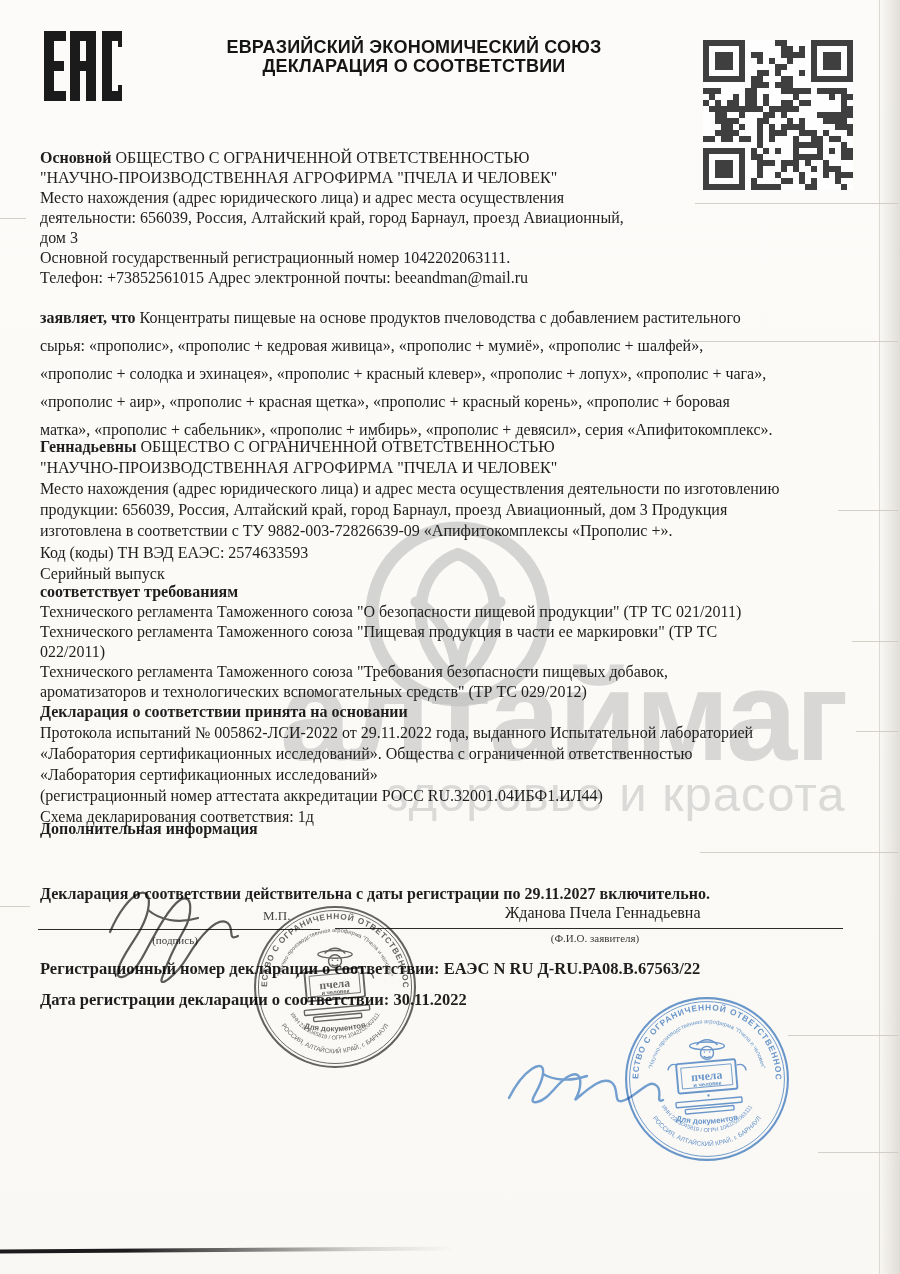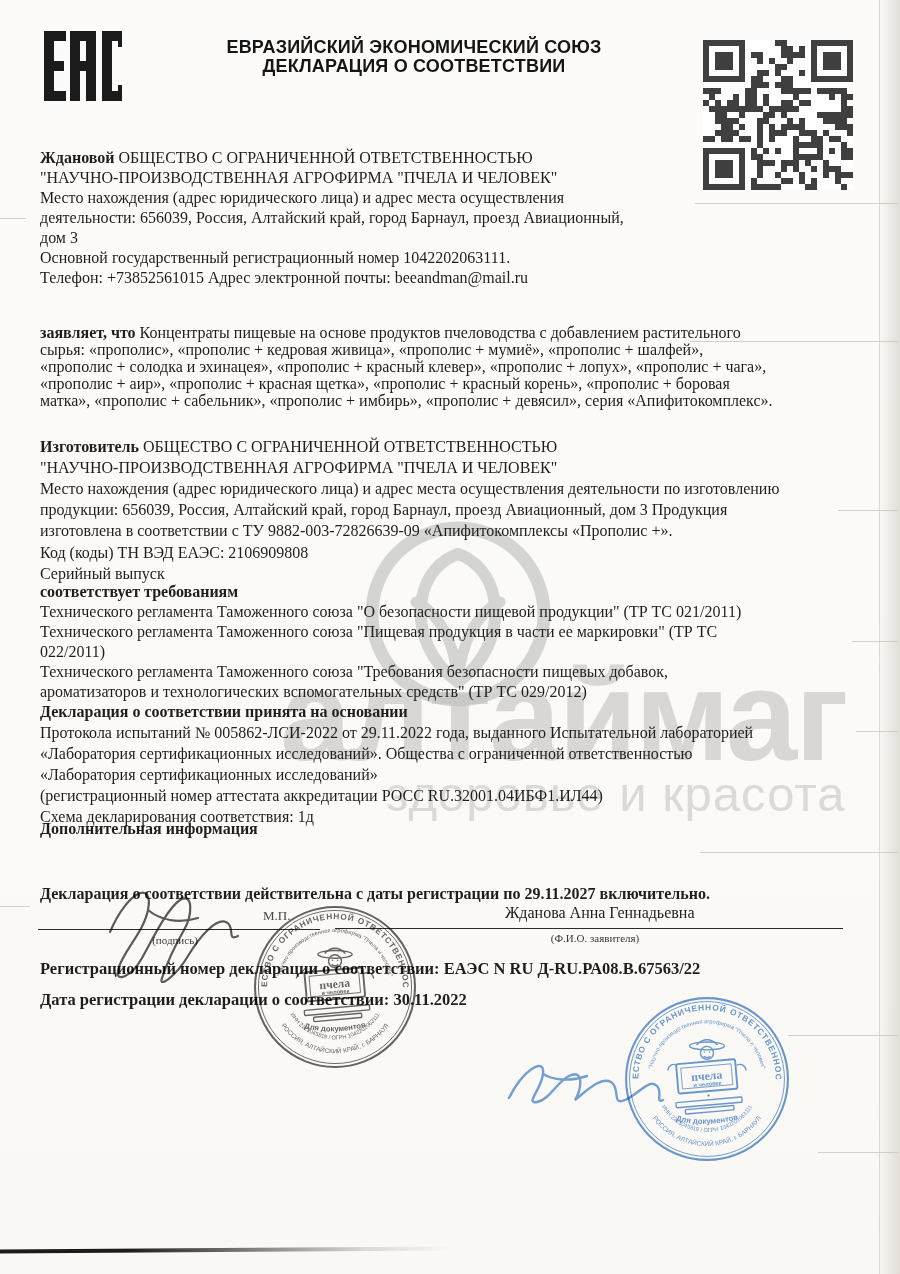--- a/index.html
+++ b/index.html
@@ -281,40 +281,40 @@
       <circle cx="100" cy="100" r="86" stroke-width="13"></circle>
       <path d="M 100,168 C 74,150 58,118 64,84 C 68,62 82,46 100,40" stroke-width="12"></path>
       <path d="M 100,168 C 126,150 142,118 136,84 C 132,62 118,46 100,40" stroke-width="12"></path>
       <path d="M 100,166 C 96,128 82,100 58,88" stroke-width="11"></path>
       <path d="M 100,166 C 104,128 118,100 142,88" stroke-width="11"></path>
     </g>
   </svg>
   <div class="wm-brand">алтаймаг</div>
   <div class="wm-tag">здоровье и красота</div>
 
-  <p class="t lh20" style="left:40px;top:148px"><b class="b">Ждановой</b><span> ОБЩЕСТВО С ОГРАНИЧЕННОЙ ОТВЕТСТВЕННОСТЬЮ
+  <p class="t lh20" style="left:40px;top:148px"><b class="b">Основной</b><span> ОБЩЕСТВО С ОГРАНИЧЕННОЙ ОТВЕТСТВЕННОСТЬЮ
 "НАУЧНО-ПРОИЗВОДСТВЕННАЯ АГРОФИРМА "ПЧЕЛА И ЧЕЛОВЕК"
 Место нахождения (адрес юридического лица) и адрес места осуществления
 деятельности: 656039, Россия, Алтайский край, город Барнаул, проезд Авиационный,
 дом 3
 Основной государственный регистрационный номер 1042202063111.
 Телефон: +73852561015 Адрес электронной почты: beeandman@mail.ru</span></p>
 
-  <p class="t" style="left:40px;top:324px;line-height:17px"><b class="b">заявляет, что</b><span> Концентраты пищевые на основе продуктов пчеловодства с добавлением растительного
+  <p class="t" style="left:40px;top:304px;line-height:28px"><b class="b">заявляет, что</b><span> Концентраты пищевые на основе продуктов пчеловодства с добавлением растительного
 сырья: «прополис», «прополис + кедровая живица», «прополис + мумиё», «прополис + шалфей»,
 «прополис + солодка и эхинацея», «прополис + красный клевер», «прополис + лопух», «прополис + чага»,
 «прополис + аир», «прополис + красная щетка», «прополис + красный корень», «прополис + боровая
 матка», «прополис + сабельник», «прополис + имбирь», «прополис + девясил», серия «Апифитокомплекс».</span></p>
 
-  <p class="t" style="left:40px;top:436px"><b class="b">Изготовитель</b><span> ОБЩЕСТВО С ОГРАНИЧЕННОЙ ОТВЕТСТВЕННОСТЬЮ
+  <p class="t" style="left:40px;top:436px"><b class="b">Геннадьевны</b><span> ОБЩЕСТВО С ОГРАНИЧЕННОЙ ОТВЕТСТВЕННОСТЬЮ
 "НАУЧНО-ПРОИЗВОДСТВЕННАЯ АГРОФИРМА "ПЧЕЛА И ЧЕЛОВЕК"
 Место нахождения (адрес юридического лица) и адрес места осуществления деятельности по изготовлению
 продукции: 656039, Россия, Алтайский край, город Барнаул, проезд Авиационный, дом 3 Продукция
 изготовлена в соответствии с ТУ 9882-003-72826639-09 «Апифитокомплексы «Прополис +».</span></p>
-  <p class="t" style="left:40px;top:542px">Код (коды) ТН ВЭД ЕАЭС: 2106909808</p>
+  <p class="t" style="left:40px;top:542px">Код (коды) ТН ВЭД ЕАЭС: 2574633593</p>
   <p class="t" style="left:40px;top:563px">Серийный выпуск</p>
 
   <p class="t b" style="left:40px;top:581px">соответствует требованиям</p>
   <p class="t lh20" style="left:40px;top:602px">Технического регламента Таможенного союза "О безопасности пищевой продукции" (ТР ТС 021/2011)
 Технического регламента Таможенного союза "Пищевая продукция в части ее маркировки" (ТР ТС
 022/2011)
 Технического регламента Таможенного союза "Требования безопасности пищевых добавок,
 ароматизаторов и технологических вспомогательных средств" (ТР ТС 029/2012)</p>
 
   <p class="t b" style="left:40px;top:701px">Декларация о соответствии принята на основании</p>
@@ -324,21 +324,21 @@
 (регистрационный номер аттестата аккредитации РОСС RU.32001.04ИБФ1.ИЛ44)
 Схема декларирования соответствия: 1д</p>
 
   <p class="t b" style="left:40px;top:818px">Дополнительная информация</p>
 
   <p class="t b" style="left:40px;top:883px">Декларация о соответствии действительна с даты регистрации по 29.11.2027 включительно.</p>
 
   <div class="line" style="left:38px;top:929px;width:282px"></div>
   <p class="t small" style="left:130px;top:934px;width:90px;text-align:center">(подпись)</p>
   <p class="t" style="left:263px;top:905px;font-size:13px;color:#454545">М.П.</p>
-  <p class="t" style="left:505px;top:902px">Жданова Анна Геннадьевна</p>
+  <p class="t" style="left:505px;top:902px">Жданова Пчела Геннадьевна</p>
   <div class="line" style="left:335px;top:928px;width:508px"></div>
   <p class="t small" style="left:520px;top:932px;width:150px;text-align:center">(Ф.И.О. заявителя)</p>
 
   <p class="t b" style="left:40px;top:958px;font-size:16.5px">Регистрационный номер декларации о соответствии: ЕАЭС N RU Д-RU.РА08.В.67563/22</p>
   <p class="t b" style="left:40px;top:989px;font-size:16.5px">Дата регистрации декларации о соответствии: 30.11.2022</p>
 
   <svg class="abs sig" style="left:88px;top:872px;width:180px;height:120px" viewBox="0 0 180 120">
     <g fill="none" stroke="#5c5c5c" stroke-width="2.2" stroke-linecap="round">
       <path d="M 22,60 C 40,18 66,8 60,38 C 55,62 34,80 30,98 C 27,112 44,104 54,86 C 66,64 80,36 92,28 C 106,20 104,44 96,58 C 88,72 80,88 74,106 C 70,117 88,104 100,84 C 112,64 128,46 138,50 C 148,54 138,70 150,64"></path>
       <path d="M 60,38 C 72,48 90,52 110,46"></path>

